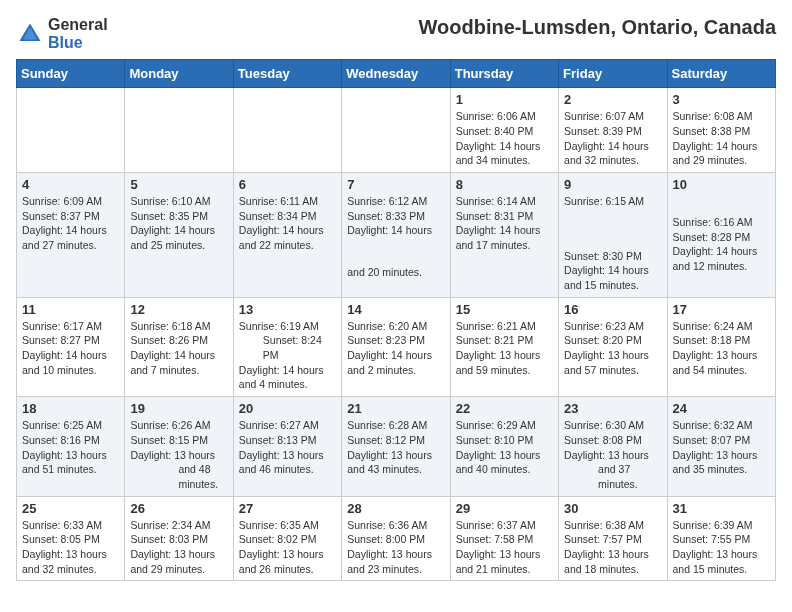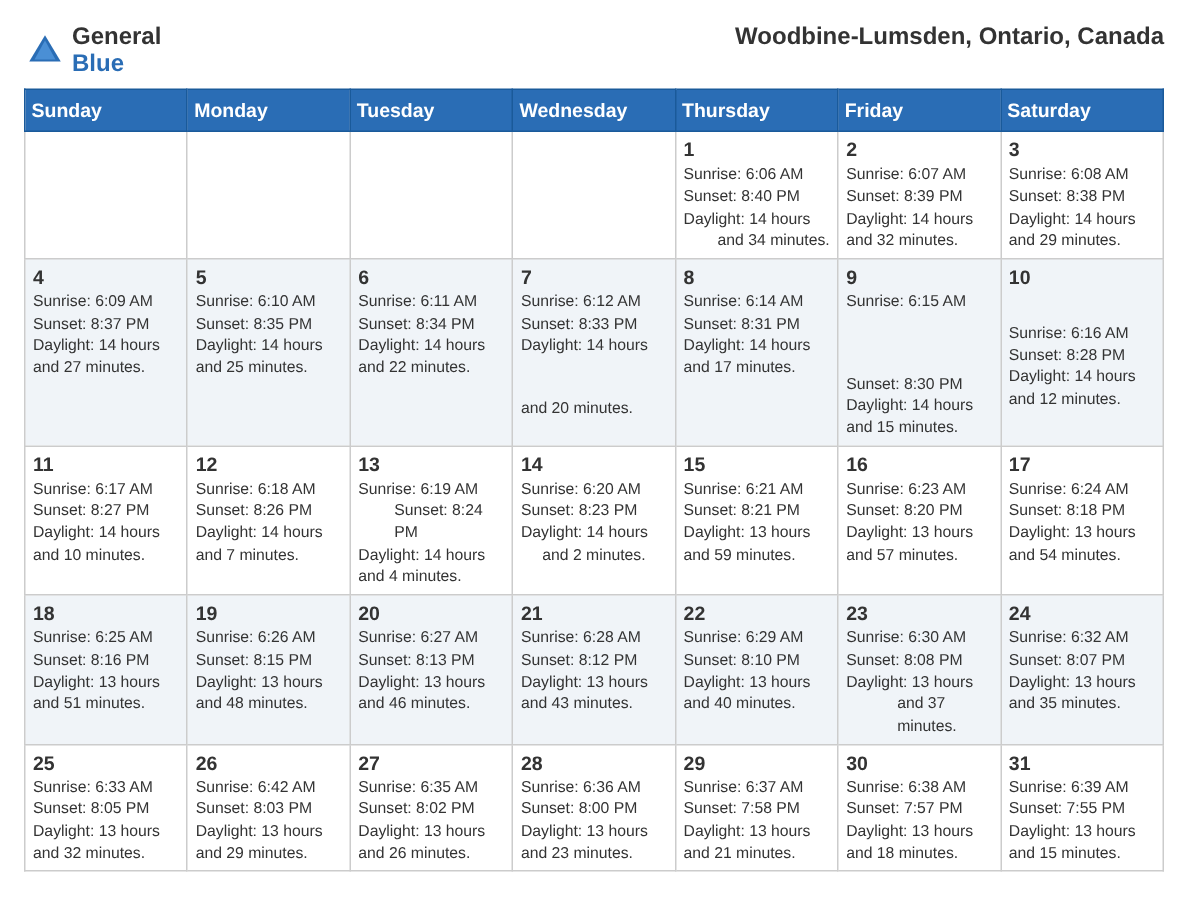--- a/index.html
+++ b/index.html
@@ -42,21 +42,21 @@
     }
     .title-section {
       text-align: right;
     }
     .month-title {
       font-size: 36px;
       font-weight: bold;
       color: #333;
     }
     .location {
-      font-size: 16px;
+      font-size: 20px;
       color: #333;
       font-weight: bold;
     }
     table {
       width: 100%;
       border-collapse: collapse;
       table-layout: fixed;
     }
     thead tr th {
       background-color: #2a6db5;
@@ -128,21 +128,21 @@
   <tr>
         <td class="empty"></td>
         <td class="empty"></td>
         <td class="empty"></td>
         <td class="empty"></td>
         <td>
           <span class="day-num">1</span>
           <span style="display: block; line-height: 1.4;">Sunrise: 6:06 AM</span>
           <span style="display: block; line-height: 1.4;">Sunset: 8:40 PM</span>
           <span style="display: block; line-height: 1.4;">Daylight: 14 hours</span>
-          <span style="display: block; line-height: 1.4; text-align: right;">and 34 minutes.</span>
+          <span style="display: block; line-height: 1.4;">and 34 minutes.</span>
         </td>
         <td>
           <span class="day-num">2</span>
           <span style="display: block; line-height: 1.4;">Sunrise: 6:07 AM</span>
           <span style="display: block; line-height: 1.4;">Sunset: 8:39 PM</span>
           <span style="display: block; line-height: 1.4;">Daylight: 14 hours</span>
           <span style="display: block; line-height: 1.4;">and 32 minutes.</span>
         </td>
         <td>
           <span class="day-num">3</span>
@@ -223,21 +223,21 @@
           <span style="display: block; line-height: 1.4;">Sunrise: 6:19 AM</span>
           <span style="display: block; line-height: 1.4; margin-left: 24px;">Sunset: 8:24 PM</span>
           <span style="display: block; line-height: 1.4;">Daylight: 14 hours</span>
           <span style="display: block; line-height: 1.4;">and 4 minutes.</span>
         </td>
         <td>
           <span class="day-num">14</span>
           <span style="display: block; line-height: 1.4;">Sunrise: 6:20 AM</span>
           <span style="display: block; line-height: 1.4;">Sunset: 8:23 PM</span>
           <span style="display: block; line-height: 1.4;">Daylight: 14 hours</span>
-          <span style="display: block; line-height: 1.4; text-align: center;">and 2 minutes.</span>
+          <span style="display: block; line-height: 1.4;">and 2 minutes.</span>
         </td>
         <td>
           <span class="day-num">15</span>
           <span style="display: block; line-height: 1.4;">Sunrise: 6:21 AM</span>
           <span style="display: block; line-height: 1.4;">Sunset: 8:21 PM</span>
           <span style="display: block; line-height: 1.4;">Daylight: 13 hours</span>
           <span style="display: block; line-height: 1.4;">and 59 minutes.</span>
         </td>
         <td>
           <span class="day-num">16</span>
@@ -260,21 +260,21 @@
           <span style="display: block; line-height: 1.4;">Sunrise: 6:25 AM</span>
           <span style="display: block; line-height: 1.4;">Sunset: 8:16 PM</span>
           <span style="display: block; line-height: 1.4;">Daylight: 13 hours</span>
           <span style="display: block; line-height: 1.4;">and 51 minutes.</span>
         </td>
         <td>
           <span class="day-num">19</span>
           <span style="display: block; line-height: 1.4;">Sunrise: 6:26 AM</span>
           <span style="display: block; line-height: 1.4;">Sunset: 8:15 PM</span>
           <span style="display: block; line-height: 1.4;">Daylight: 13 hours</span>
-          <span style="display: block; line-height: 1.4;">and 48 minutes.</span>
+          <span style="display: block; line-height: 1.4; margin-left: 48px;">and 48 minutes.</span>
         </td>
         <td>
           <span class="day-num">20</span>
           <span style="display: block; line-height: 1.4;">Sunrise: 6:27 AM</span>
           <span style="display: block; line-height: 1.4;">Sunset: 8:13 PM</span>
           <span style="display: block; line-height: 1.4;">Daylight: 13 hours</span>
           <span style="display: block; line-height: 1.4;">and 46 minutes.</span>
         </td>
         <td>
           <span class="day-num">21</span>
@@ -308,21 +308,21 @@
       <tr>
         <td>
           <span class="day-num">25</span>
           <span style="display: block; line-height: 1.4;">Sunrise: 6:33 AM</span>
           <span style="display: block; line-height: 1.4;">Sunset: 8:05 PM</span>
           <span style="display: block; line-height: 1.4;">Daylight: 13 hours</span>
           <span style="display: block; line-height: 1.4;">and 32 minutes.</span>
         </td>
         <td>
           <span class="day-num">26</span>
-          <span style="display: block; line-height: 1.4;">Sunrise: 6:42 AM</span>
+          <span style="display: block; line-height: 1.4;">Sunrise: 2:34 AM</span>
           <span style="display: block; line-height: 1.4;">Sunset: 8:03 PM</span>
           <span style="display: block; line-height: 1.4;">Daylight: 13 hours</span>
           <span style="display: block; line-height: 1.4;">and 29 minutes.</span>
         </td>
         <td>
           <span class="day-num">27</span>
           <span style="display: block; line-height: 1.4;">Sunrise: 6:35 AM</span>
           <span style="display: block; line-height: 1.4;">Sunset: 8:02 PM</span>
           <span style="display: block; line-height: 1.4;">Daylight: 13 hours</span>
           <span style="display: block; line-height: 1.4;">and 26 minutes.</span>

